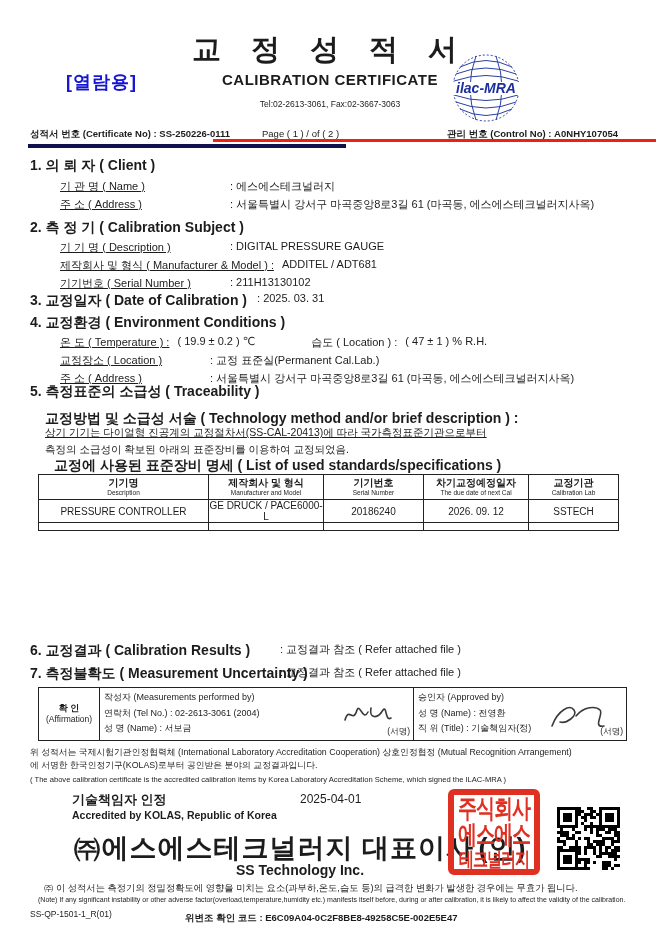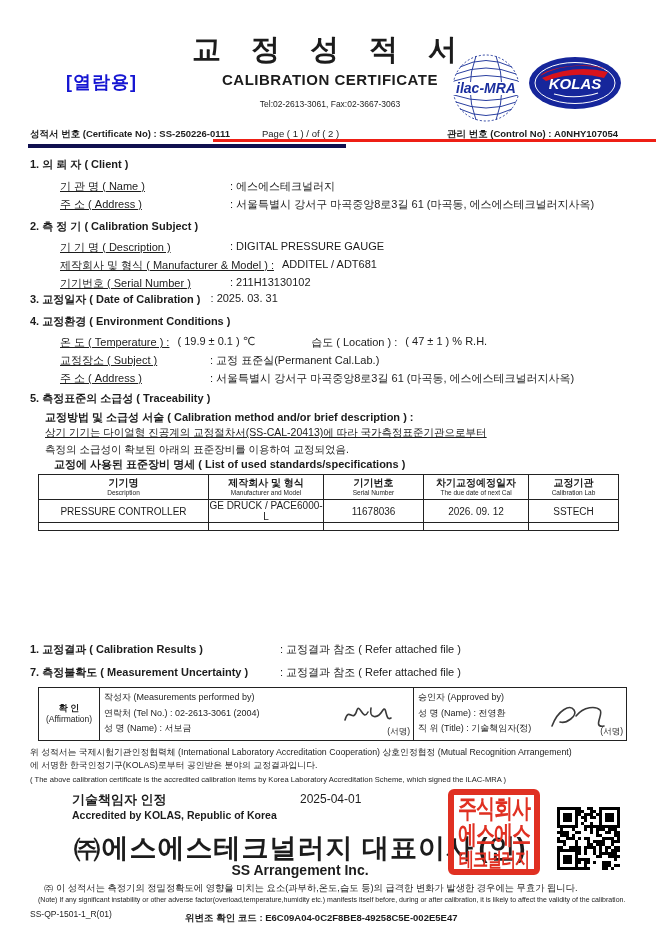--- a/index.html
+++ b/index.html
@@ -10,21 +10,21 @@
   .b{font-weight:bold;}
   
   .view-label{color:#1515d2;font-size:18px;font-weight:bold;letter-spacing:1px;}
   .title-ko{font-size:29px;font-weight:600;letter-spacing:11px;white-space:nowrap;}
   .title-en{font-size:15px;font-weight:bold;letter-spacing:.5px;margin-top:1px;}
   .hdr-addr{font-size:8.5px;line-height:12px;color:#222;}
   .cert-row{font-size:9.5px;font-weight:bold;white-space:nowrap;}
   .rule-red{background:#ee1f15;height:3px;}
   .rule-navy{background:#10104f;height:4px;}
   
-  .sec-h{font-size:11px;font-weight:bold;white-space:nowrap;}
+  .sec-h{font-size:14px;font-weight:bold;white-space:nowrap;}
   .frow{display:flex;font-size:11px;white-space:nowrap;}
   .flab{display:inline-block;text-decoration:underline;}
   .w170{width:170px;}
   .w150{width:150px;}
   .small-note{font-size:10.5px;}
   
   table.std{border-collapse:collapse;table-layout:fixed;width:580px;}
   table.std td,table.std th{border:1px solid #222;padding:0;vertical-align:middle;text-align:center;}
   .th-ko{font-size:10px;font-weight:bold;line-height:12px;padding-top:2px;}
   .th-en{font-size:6.5px;font-weight:normal;line-height:8px;padding-bottom:2px;}
@@ -78,30 +78,20 @@
         <path d="M10,57 Q36,70 62,57"></path>
           <path d="M10,15 Q36,2 62,15"></path>
         <path d="M26,4 Q14,36 26,68"></path>
           <path d="M46,4 Q58,36 46,68"></path>
       </g>
       <rect x="2" y="30" width="68" height="13" fill="#ffffff"></rect>
       <text x="36" y="41" text-anchor="middle" font-size="14" font-style="italic" font-weight="bold" fill="#1b2f9e">ilac-MRA</text>
     </svg>
   </div>
 
-  <div class="abs" style="left:528px;top:56px;">
-    <svg width="94" height="54" viewBox="0 0 94 54">
-      <ellipse cx="47" cy="27" rx="46" ry="26" fill="#16269b"></ellipse>
-      <ellipse cx="47" cy="27" rx="40" ry="20.5" fill="none" stroke="#ffffff" stroke-width="1"></ellipse>
-      <path d="M12,20 Q40,4 78,13 Q60,6 30,12 Q16,15 12,20 Z" fill="#d8131c"></path>
-      <path d="M14,22 Q46,8 80,16 L76,22 Q48,14 18,25 Z" fill="#d8131c"></path>
-      <text x="47" y="33" text-anchor="middle" font-size="15" font-style="italic" font-weight="bold" fill="#ffffff">KOLAS</text>
-      <path d="M26,38 Q47,44 70,37" stroke="#ffffff" fill="none" stroke-width="1.2"></path>
-    </svg>
-  </div>
 
   <div class="abs ctr hdr-addr" style="left:180px;top:98px;width:300px;">
     <div>Tel:02-2613-3061, Fax:02-3667-3063</div>
   </div>
 
   <div class="abs cert-row" style="left:30px;top:128px;">성적서 번호 (Certificate No) : SS-250226-0111</div>
   <div class="abs cert-row" style="left:262px;top:128px;font-weight:normal;">Page ( 1 ) / of ( 2 )</div>
   <div class="abs cert-row" style="left:447px;top:128px;">관리  번호 (Control No) : A0NHY107054</div>
 
   <div class="abs rule-red" style="left:213px;top:139px;width:443px;"></div>
@@ -132,35 +122,35 @@
   </div>
 
   <div class="abs frow" style="left:30px;top:292px;">
     <span class="sec-h" style="margin-right:10px;">3. 교정일자 ( Date of Calibration )</span>
     <span style="font-size:11px;">:   2025. 03. 31</span>
   </div>
 
   <div class="abs sec-h" style="left:30px;top:314px;">4. 교정환경 ( Environment Conditions )</div>
   <div class="abs frow" style="left:60px;top:335px;">
     <span class="flab">온      도 ( Temperature ) :</span>
-    <span style="margin-left:8px;">( 19.9 ± 0.1 ) ℃</span>
+    <span style="margin-left:8px;">( 19.9 ± 0.2 ) ℃</span>
     <span style="margin-left:56px;">습도 ( Location ) :</span>
     <span style="margin-left:8px;">( 47 ± 1 ) % R.H.</span>
   </div>
   <div class="abs frow" style="left:60px;top:353px;">
-    <span class="flab w150">교정장소 ( Subject )</span>
+    <span class="flab w150">교정장소 ( Location )</span>
     <span>:  교정 표준실(Permanent Cal.Lab.)</span>
   </div>
   <div class="abs frow" style="left:60px;top:371px;">
     <span class="flab w150">주      소 ( Address )</span>
     <span>:  서울특별시 강서구 마곡중앙8로3길 61 (마곡동, 에스에스테크널러지사옥)</span>
   </div>
 
-  <div class="abs sec-h" style="left:30px;top:391px;">5. 측정표준의 소급성 ( Traceability )</div>
-  <div class="abs sec-h" style="left:45px;top:410px;">교정방법 및 소급성 서술 ( Calibration method and/or brief description ) :</div>
+  <div class="abs sec-h" style="left:30px;top:383px;">5. 측정표준의 소급성 ( Traceability )</div>
+  <div class="abs sec-h" style="left:45px;top:410px;">교정방법 및 소급성 서술 ( Technology method and/or brief description ) :</div>
   <div class="abs small-note" style="left:45px;top:426px;text-decoration:underline;">상기 기기는 다이얼형 진공계의 교정절차서(SS-CAL-20413)에 따라 국가측정표준기관으로부터</div>
   <div class="abs small-note" style="left:45px;top:443px;">측정의 소급성이 확보된 아래의 표준장비를 이용하여 교정되었음.</div>
 
   <div class="abs sec-h" style="left:54px;top:457px;">교정에 사용된 표준장비 명세 ( List of used standards/specifications )</div>
   <table class="std abs" style="left:38px;top:474px;">
     <colgroup>
         <col style="width:170px">
         <col style="width:115px">
         <col style="width:100px">
         <col style="width:105px">
@@ -185,36 +175,36 @@
             <div class="th-en">The due date of next Cal</div>
           </th>
       <th>
             <div class="th-ko">교정기관</div>
             <div class="th-en">Calibration Lab</div>
           </th>
     </tr>
     <tr>
       <td class="td-val">PRESSURE CONTROLLER</td>
       <td class="td-val">GE DRUCK / PACE6000-L</td>
-      <td class="td-val">11678036</td>
+      <td class="td-val">20186240</td>
       <td class="td-val">2026. 09. 12</td>
       <td class="td-val">SSTECH</td>
     </tr>
     <tr class="stub">
       <td></td>
           <td></td>
           <td></td>
           <td></td>
           <td></td>
     </tr>
   </tbody>
     </table>
 
   <div class="abs frow" style="left:30px;top:642px;">
-    <span class="sec-h" style="width:250px;">1. 교정결과 ( Calibration Results )</span>
+    <span class="sec-h" style="width:250px;">6. 교정결과 ( Calibration Results )</span>
     <span>:    교정결과 참조 ( Refer attached file )</span>
   </div>
   <div class="abs frow" style="left:30px;top:665px;">
     <span class="sec-h" style="width:250px;">7. 측정불확도 ( Measurement Uncertainty )</span>
     <span>:    교정결과 참조 ( Refer attached file )</span>
   </div>
 
   <div class="abs aff" style="left:38px;top:687px;">
     <div class="c1 b">
       <span>확 인</span>
@@ -245,21 +235,21 @@
   <div class="abs mra mra-en" style="left:30px;top:773px;">( The above calibration certificate is the accredited calibration items by Korea Laboratory Accreditation Scheme, which signed the ILAC-MRA )</div>
 
   <div class="abs acc-ko" style="left:72px;top:791px;">기술책임자 인정</div>
   <div class="abs acc-en" style="left:72px;top:809px;">Accredited by KOLAS, Republic of Korea</div>
   <div class="abs acc-date" style="left:300px;top:792px;">2025-04-01</div>
 
   <div class="abs ctr" style="left:0px;top:830px;width:600px;">
     <span class="company">㈜에스에스테크널러지 대표이사</span>
     <span class="company inmark">(인)</span>
   </div>
-  <div class="abs ctr company-en" style="left:0px;top:862px;width:600px;">SS Arrangement Inc.</div>
+  <div class="abs ctr company-en" style="left:0px;top:862px;width:600px;">SS Technology Inc.</div>
 
   <div class="abs stamp" style="left:448px;top:789px;z-index:3;">
     <span style="font-size:19px;">주식회사</span>
     <span style="font-size:19px;">에스에스</span>
     <span style="font-size:15px;">테크널러지</span>
   </div>
 
   <div class="qr" id="qr" style="left:557px;top:807px;">
       <i style="left:0px;top:0px"></i>
       <i style="left:3px;top:0px"></i>

